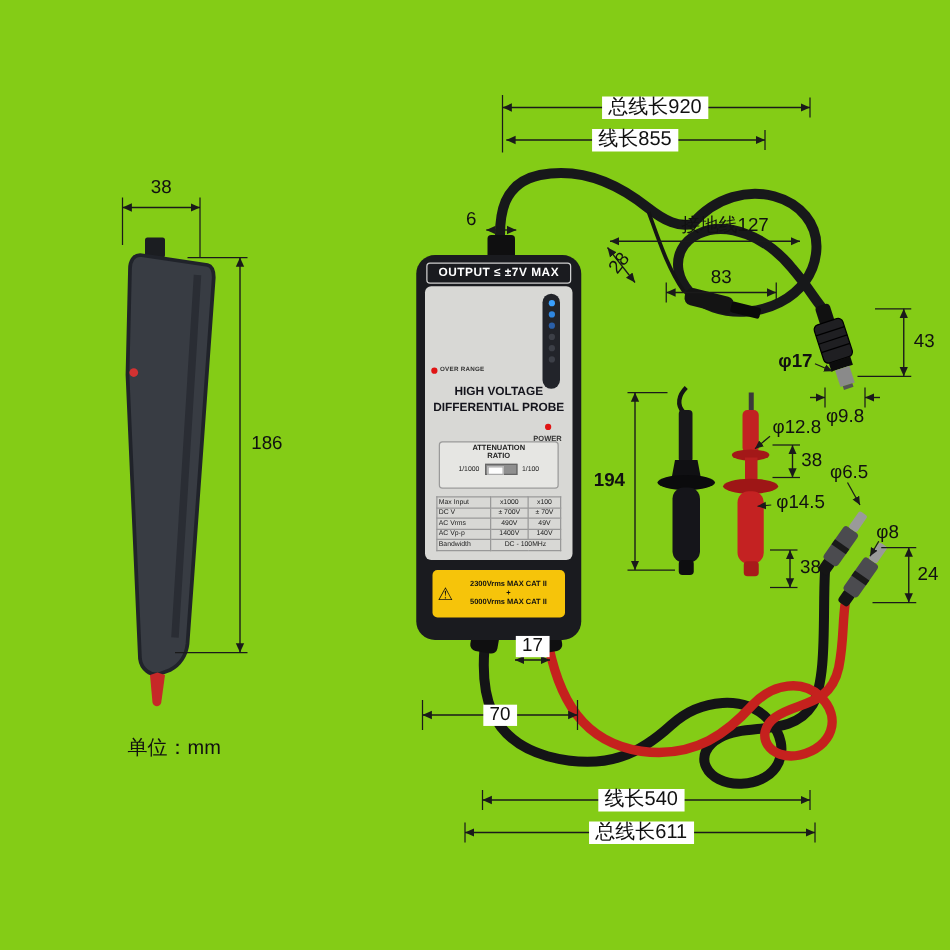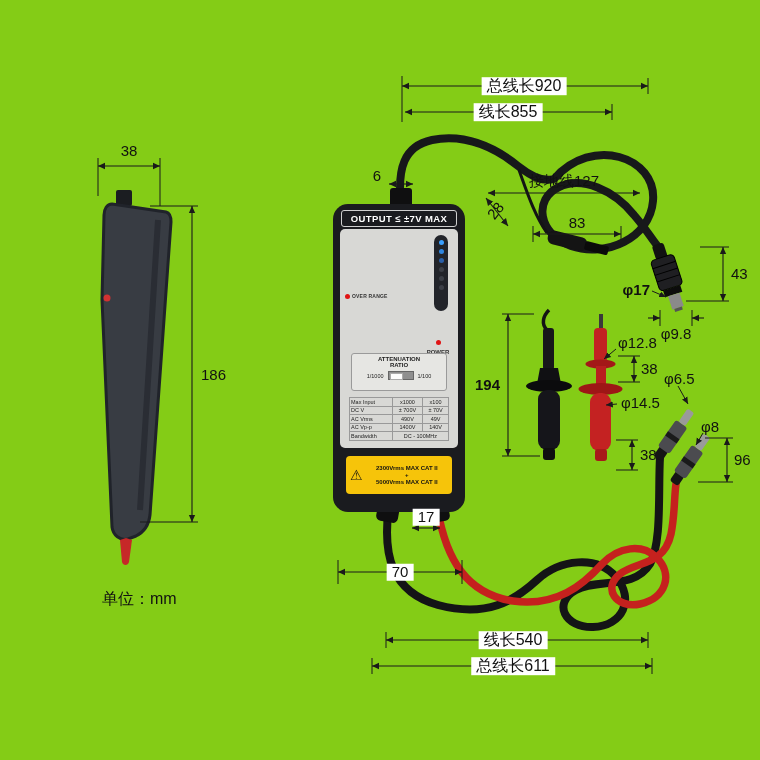--- a/index.html
+++ b/index.html
@@ -221,36 +221,36 @@
       <line class="ld" x1="617" y1="404" x2="606" y2="405"></line>
       <line class="ld" x1="652" y1="291" x2="666" y2="297"></line>
       <line class="ld" x1="678" y1="386" x2="688" y2="404"></line>
       <line class="ld" x1="703" y1="433" x2="696" y2="445"></line>
     </g>
   </svg>
 
   <span class="dim big bg center" style="left:524px;top:86px">总线长920</span>
   <span class="dim big bg center" style="left:508px;top:112px">线长855</span>
   <span class="dim center" style="left:129px;top:151px">38</span>
-  <span class="dim" style="left:201px;top:367px">186</span>
+  <span class="dim" style="left:201px;top:347px">186</span>
   <span class="dim big" style="left:102px;top:590px">单位：mm</span>
   <span class="dim center" style="left:377px;top:176px">6</span>
   <span class="dim rot" style="left:496px;top:211px">28</span>
-  <span class="dim center" style="left:564px;top:181px">接地线127</span>
+  <span class="dim center" style="left:580px;top:181px">接地线127</span>
   <span class="dim center" style="left:577px;top:223px">83</span>
   <span class="dim vmid" style="left:731px;top:274px">43</span>
   <span class="dim rmid" style="left:650px;top:290px">φ17</span>
   <span class="dim center" style="left:676px;top:334px">φ9.8</span>
   <span class="dim rmid" style="left:500px;top:385px">194</span>
   <span class="dim vmid" style="left:618px;top:343px">φ12.8</span>
   <span class="dim vmid" style="left:641px;top:369px">38</span>
   <span class="dim vmid" style="left:621px;top:403px">φ14.5</span>
   <span class="dim vmid" style="left:664px;top:379px">φ6.5</span>
   <span class="dim vmid" style="left:701px;top:427px">φ8</span>
-  <span class="dim vmid" style="left:734px;top:460px">96</span>
+  <span class="dim vmid" style="left:734px;top:460px">24</span>
   <span class="dim vmid" style="left:640px;top:455px">38</span>
   <span class="dim bg center" style="left:426px;top:517px">17</span>
   <span class="dim bg center" style="left:400px;top:572px">70</span>
   <span class="dim big bg center" style="left:513px;top:640px">线长540</span>
   <span class="dim big bg center" style="left:513px;top:666px">总线长611</span>
 
   <div class="probe-front">
     <div class="output-band">OUTPUT ≤ ±7V MAX</div>
     <div class="face">
       <div class="led-bar">
@@ -258,20 +258,24 @@
         <span class="led" style="background:#2f86e0"></span>
         <span class="led" style="background:#2a5fa8"></span>
         <span class="led" style="background:#3c3f47"></span>
         <span class="led" style="background:#3c3f47"></span>
         <span class="led" style="background:#3c3f47"></span>
       </div>
       <div class="over-range">
         <span class="dot"></span>
         <span class="lbl">OVER RANGE</span>
       </div>
+      <div class="dev-title">
+        <div>HIGH VOLTAGE</div>
+        <div>DIFFERENTIAL PROBE</div>
+      </div>
       <div class="power">
         <span class="dot"></span>
         <div class="lbl">POWER</div>
       </div>
       <div class="atten-panel">
         <div class="t">ATTENUATION</div>
         <div class="t" style="margin-top:0">RATIO</div>
         <div class="switch-row">
           <span class="rl">1/1000</span>
           <span class="switch-track">

